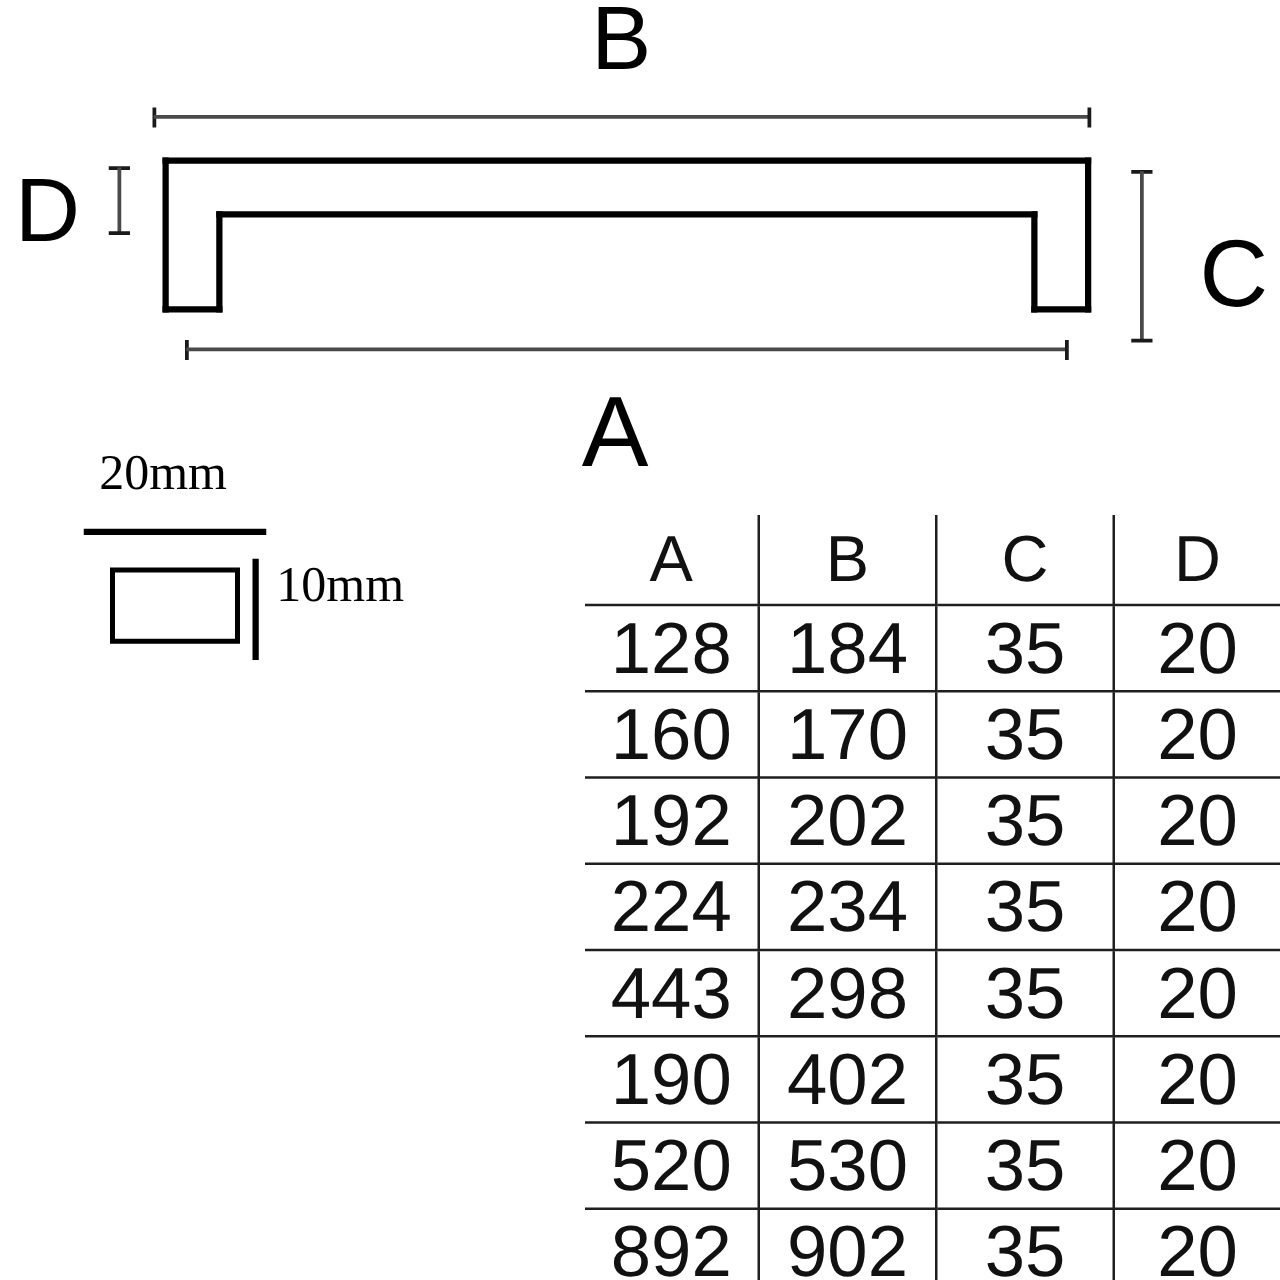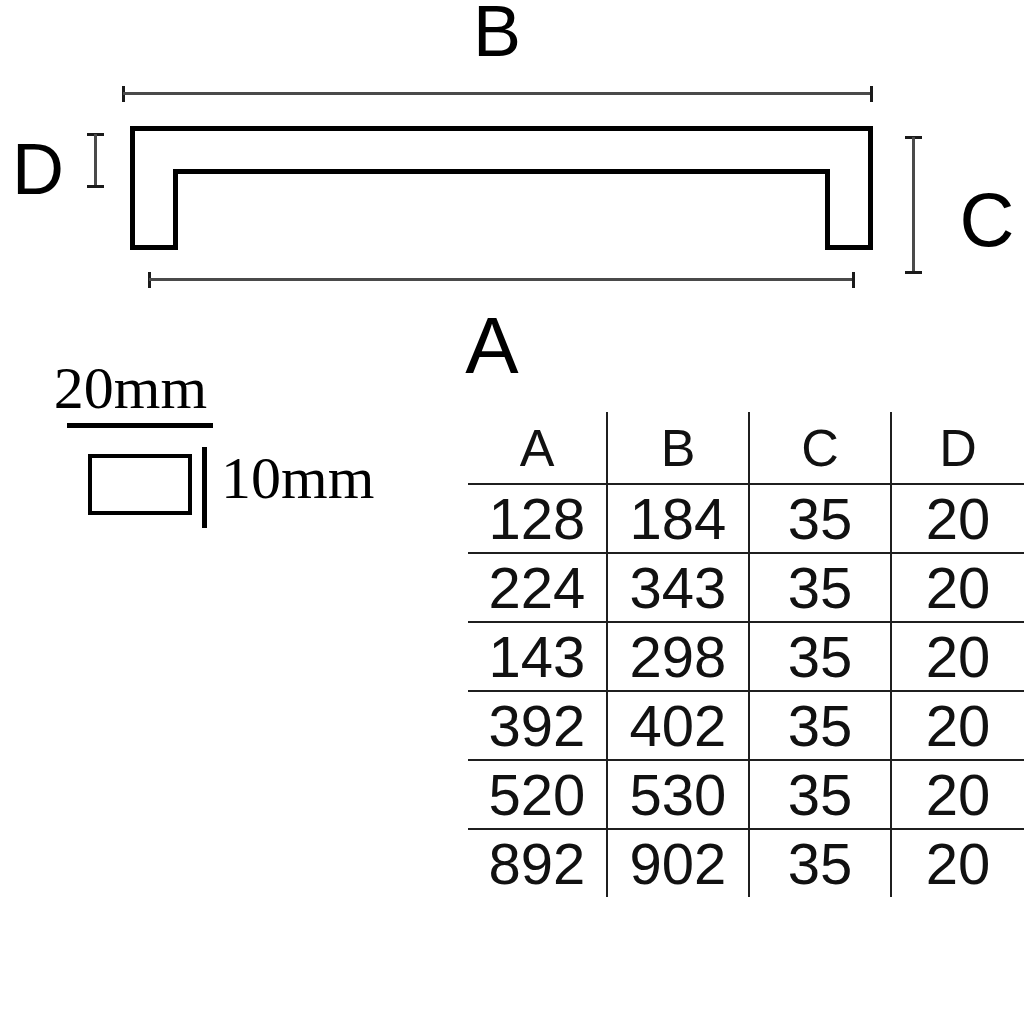--- a/index.html
+++ b/index.html
@@ -38,21 +38,21 @@
   .hdim .t2{right:0;}
   .vdim{position:absolute;width:17px;}
   .vdim .line{position:absolute;top:1px;bottom:1px;left:7px;width:3px;background:var(--dim-line);}
   .vdim .t1,.vdim .t2{position:absolute;left:0;width:17px;height:3px;background:var(--tick);}
   .vdim .t1{top:0;}
   .vdim .t2{bottom:0;}
 
   
   .serif-label{
     position:absolute;font-family:"Liberation Serif","DejaVu Serif",serif;
-    font-size:60px;line-height:1;color:var(--ink);
+    font-size:40px;line-height:1;color:var(--ink);
   }
   .cs-width{left:45px;top:358px;width:171px;text-align:center;}
   .cs-height{left:221px;top:448px;text-align:right;}
   .cs-underline{position:absolute;left:67px;top:423px;width:146px;height:5px;background:var(--ink);}
   .cs-rect{position:absolute;left:88px;top:454px;width:96px;height:53px;border:4px solid var(--ink);background:var(--bg);}
   .cs-vline{position:absolute;left:202px;top:447px;width:5px;height:81px;background:var(--ink);}
 
   
   table.size{
     position:absolute;left:468px;top:412px;width:556px;
@@ -141,33 +141,45 @@
       </tr>
     </thead>
     <tbody>
         <tr>
           <td>128</td>
           <td>184</td>
           <td>35</td>
           <td>20</td>
         </tr>
         <tr>
-          <td>224</td>
-          <td>343</td>
+          <td>160</td>
+          <td>170</td>
           <td>35</td>
           <td>20</td>
         </tr>
         <tr>
-          <td>143</td>
+          <td>192</td>
+          <td>202</td>
+          <td>35</td>
+          <td>20</td>
+        </tr>
+        <tr>
+          <td>224</td>
+          <td>234</td>
+          <td>35</td>
+          <td>20</td>
+        </tr>
+        <tr>
+          <td>443</td>
           <td>298</td>
           <td>35</td>
           <td>20</td>
         </tr>
         <tr>
-          <td>392</td>
+          <td>190</td>
           <td>402</td>
           <td>35</td>
           <td>20</td>
         </tr>
         <tr>
           <td>520</td>
           <td>530</td>
           <td>35</td>
           <td>20</td>
         </tr>

